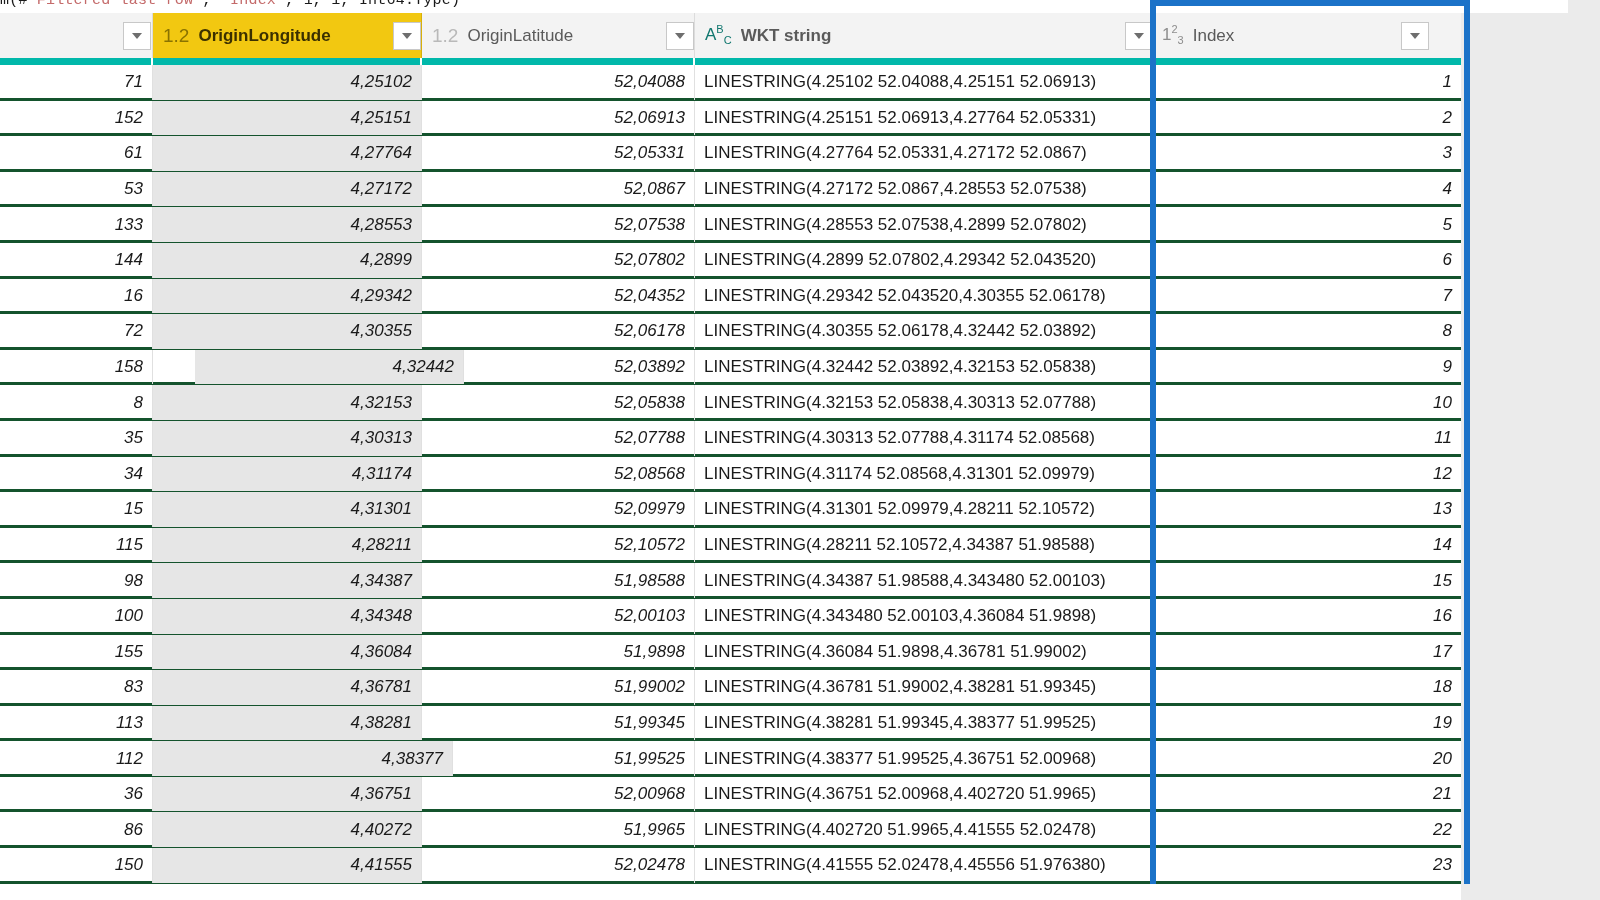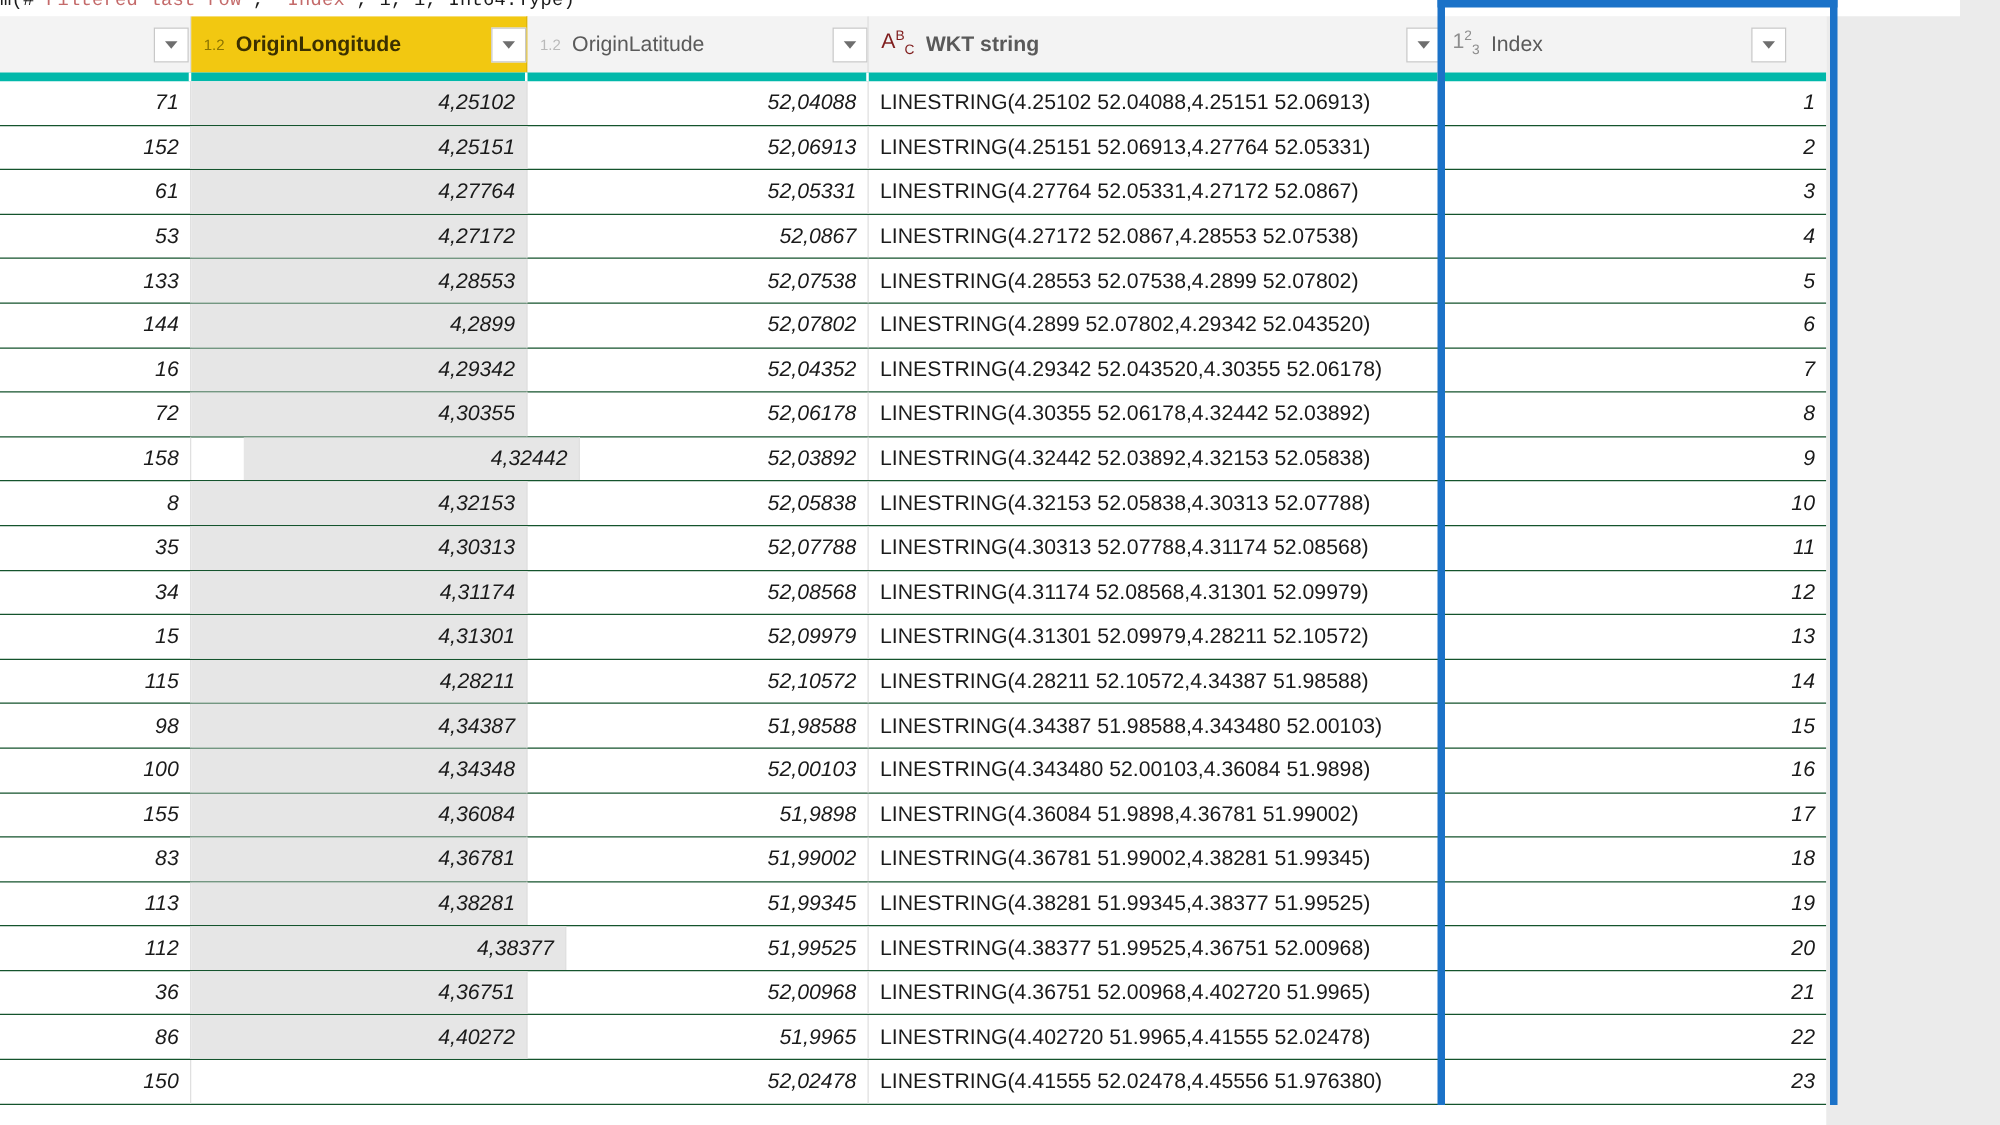--- a/index.html
+++ b/index.html
@@ -79,26 +79,26 @@
 
   
   .type-icon {
     display: inline-block;
     margin: 0 9px 0 10px;
     color: #a6a6a6;
     font-weight: normal;
     white-space: nowrap;
     flex: none;
   }
-  .icon-decimal { font-size: 12px; color: #b9b9b9; }
+  .icon-decimal { font-size: 19px; color: #b9b9b9; }
   .hdr-cell.highlight .icon-decimal { color: #8a7300; }
   .icon-abc {
     font-size: 17px;
     position: relative;
-    color: #7f1d1d;
+    color: #0f766e;
     line-height: 1;
   }
   .icon-abc sup { font-size: 11px; vertical-align: super; }
   .icon-abc sub { font-size: 11px; vertical-align: sub; }
   .icon-int {
     font-size: 17px;
     color: #8d8d8d;
     line-height: 1;
   }
   .icon-int sup { font-size: 11px; vertical-align: super; }
@@ -145,21 +145,21 @@
   .rows {
     position: absolute;
     left: 0;
     top: 52px;
     width: 1461px;
     height: 835px;
   }
   .row {
     position: relative;
     height: 35.6px;
-    border-bottom: 1px solid #14532d;
+    border-bottom: 3px solid #14532d;
     box-sizing: border-box;
   }
   .cell {
     position: absolute;
     top: 0;
     height: 34.6px;
     box-sizing: border-box;
     border-right: 1px solid #e0e0e0;
     display: flex;
     align-items: center;
@@ -402,20 +402,21 @@
         </div>
         <div class="row">
           <div class="cell num" style="left: -40px; width: 193px;">86</div>
           <div class="cell num selcol" style="left: 153px; width: 269px;">4,40272</div>
           <div class="cell num" style="left: 422px; width: 273px;">51,9965</div>
           <div class="cell txt" style="left: 695px; width: 457px;">LINESTRING(4.402720 51.9965,4.41555 52.02478)</div>
           <div class="cell num" style="left: 1152px; width: 309px; border-right: none;">22</div>
         </div>
         <div class="row">
           <div class="cell num" style="left: -40px; width: 193px;">150</div>
+          <div class="cell num selcol" style="left: 153px; width: 269px;">4,41555</div>
           <div class="cell num" style="left: 422px; width: 273px;">52,02478</div>
           <div class="cell txt" style="left: 695px; width: 457px;">LINESTRING(4.41555 52.02478,4.45556 51.976380)</div>
           <div class="cell num" style="left: 1152px; width: 309px; border-right: none;">23</div>
         </div>
       </div>
   </div>
 
   <div class="annot-box"></div>
 
 </div>

